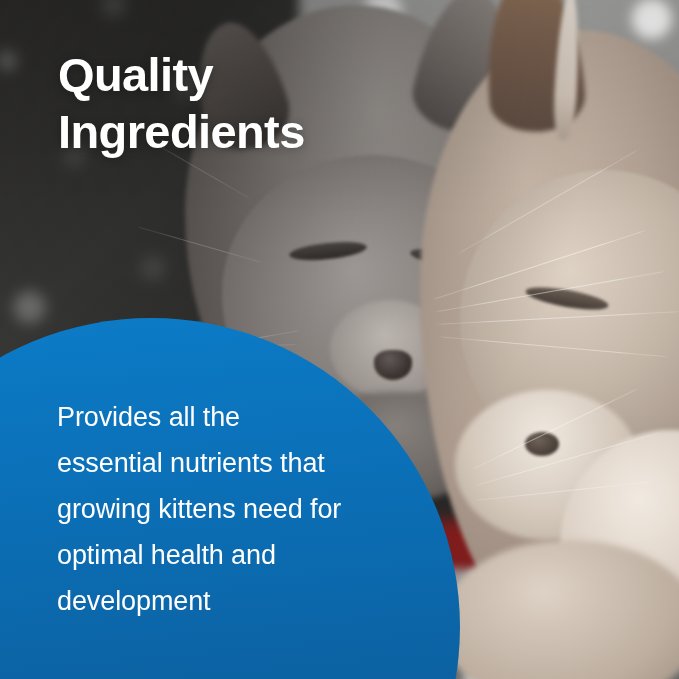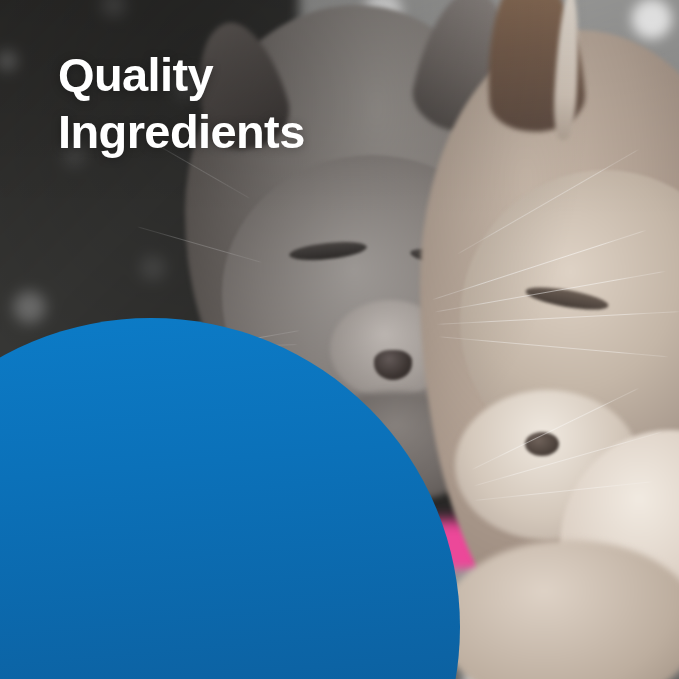--- a/index.html
+++ b/index.html
@@ -6,21 +6,21 @@
     margin: 0;
     padding: 0;
     background: #000;
   }
   #card {
     position: relative;
     width: 679px;
     height: 679px;
     overflow: hidden;
     font-family: "Liberation Sans", sans-serif;
-    background: #ec4899;
+    background: #7f1d1d;
   }
 
   
   .photo {
     position: absolute;
     inset: 0;
     overflow: hidden;
   }
 
   
@@ -345,14 +345,19 @@
         <div class="whisker" style="left: 455px; top: 255px; width: 215px; transform: rotate(-30deg); background: rgba(255, 255, 255, 0.34);"></div>
       </div>
     <div class="photo-grade"></div>
   </div>
 
   <div class="heading">Quality
 Ingredients</div>
 
   <div class="blue-circle"></div>
 
+  <div class="body-copy">Provides all the
+essential nutrients that
+growing kittens need for
+optimal health and
+development</div>
 
 </div>
 
 </body></html>

